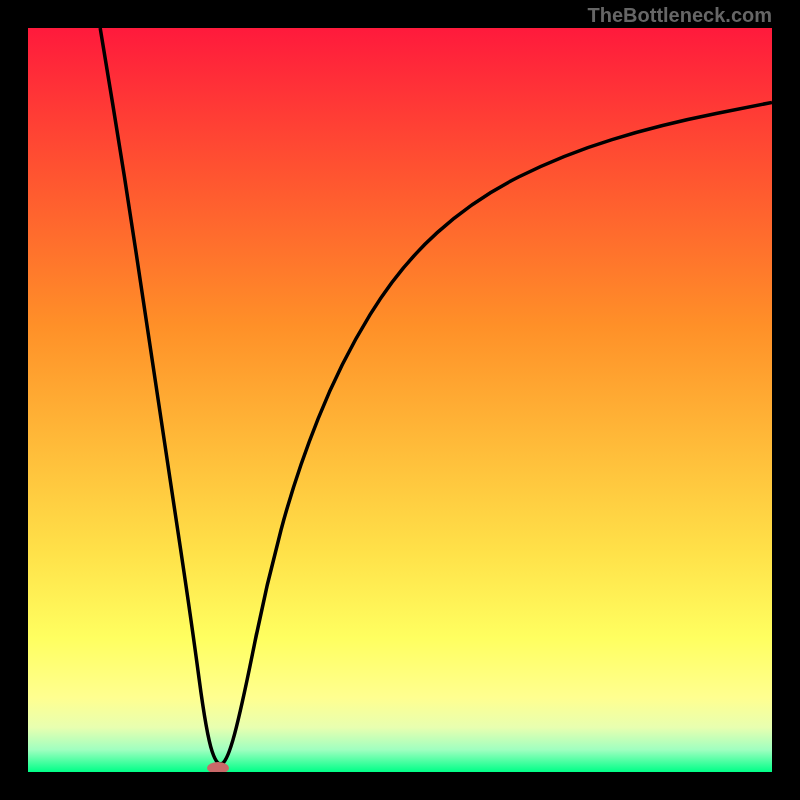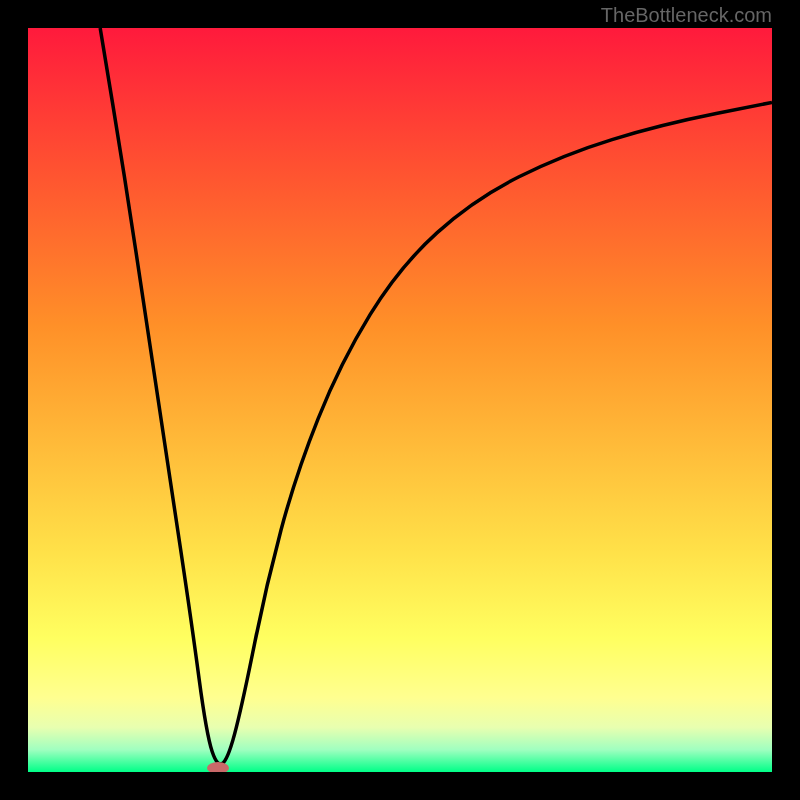--- a/index.html
+++ b/index.html
@@ -34,21 +34,21 @@
       left: 0;
       width: 100%;
       height: 100%;
     }
     .watermark {
       position: absolute;
       top: 4px;
       right: 28px;
       color: #666;
       font-size: 20px;
-      font-weight: normal;
+      font-weight: bold;
       z-index: 10;
     }
     .curve-svg {
       position: absolute;
       top: 0;
       left: 0;
       width: 100%;
       height: 100%;
       z-index: 5;
     }

